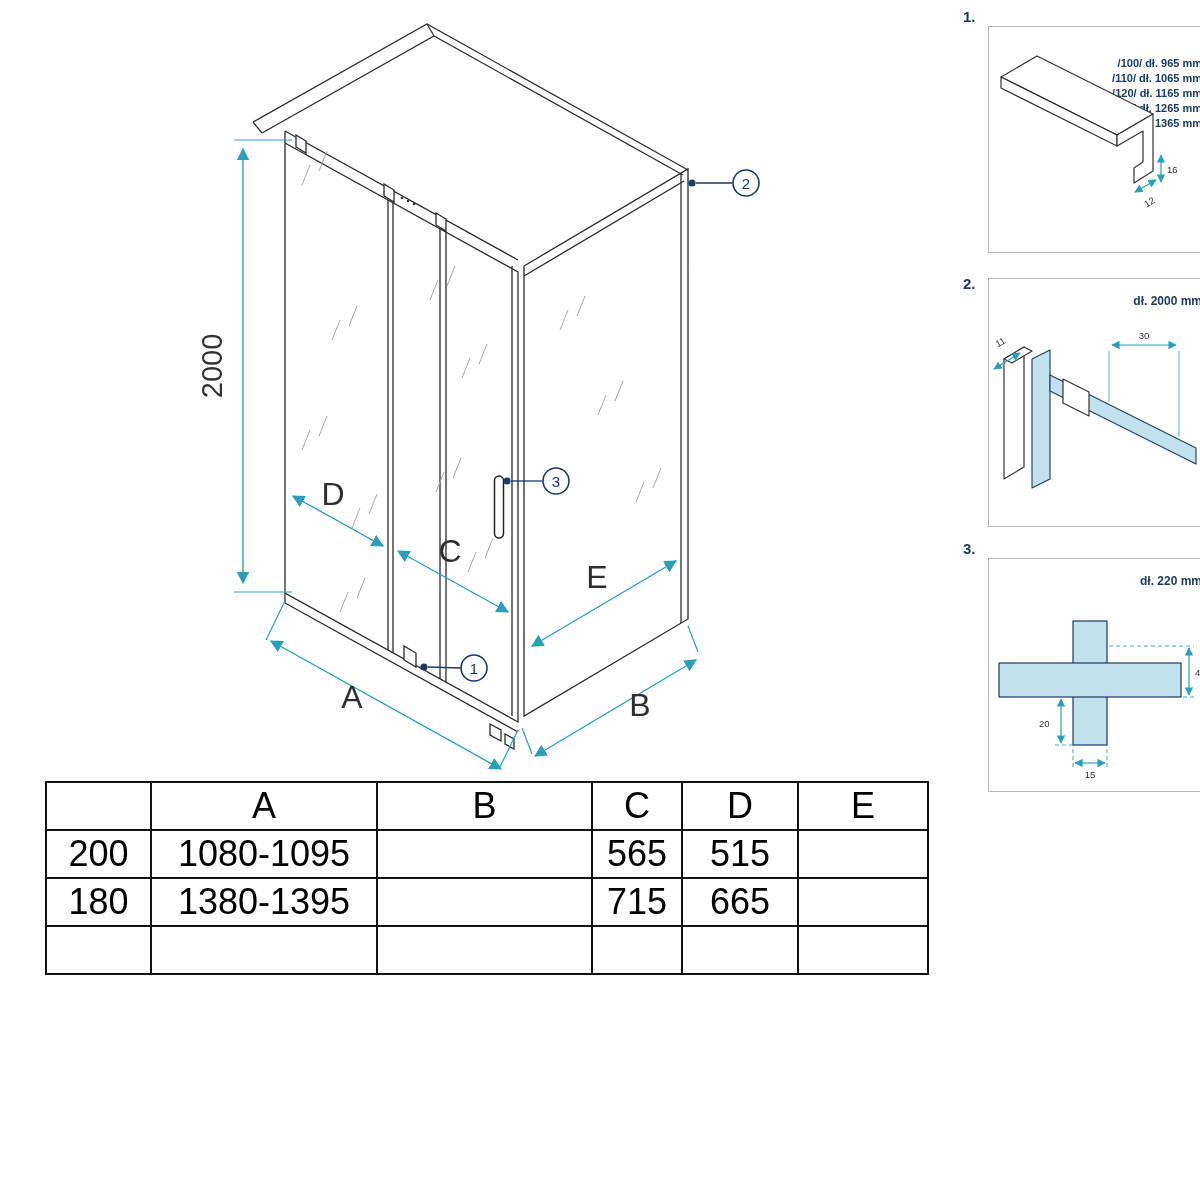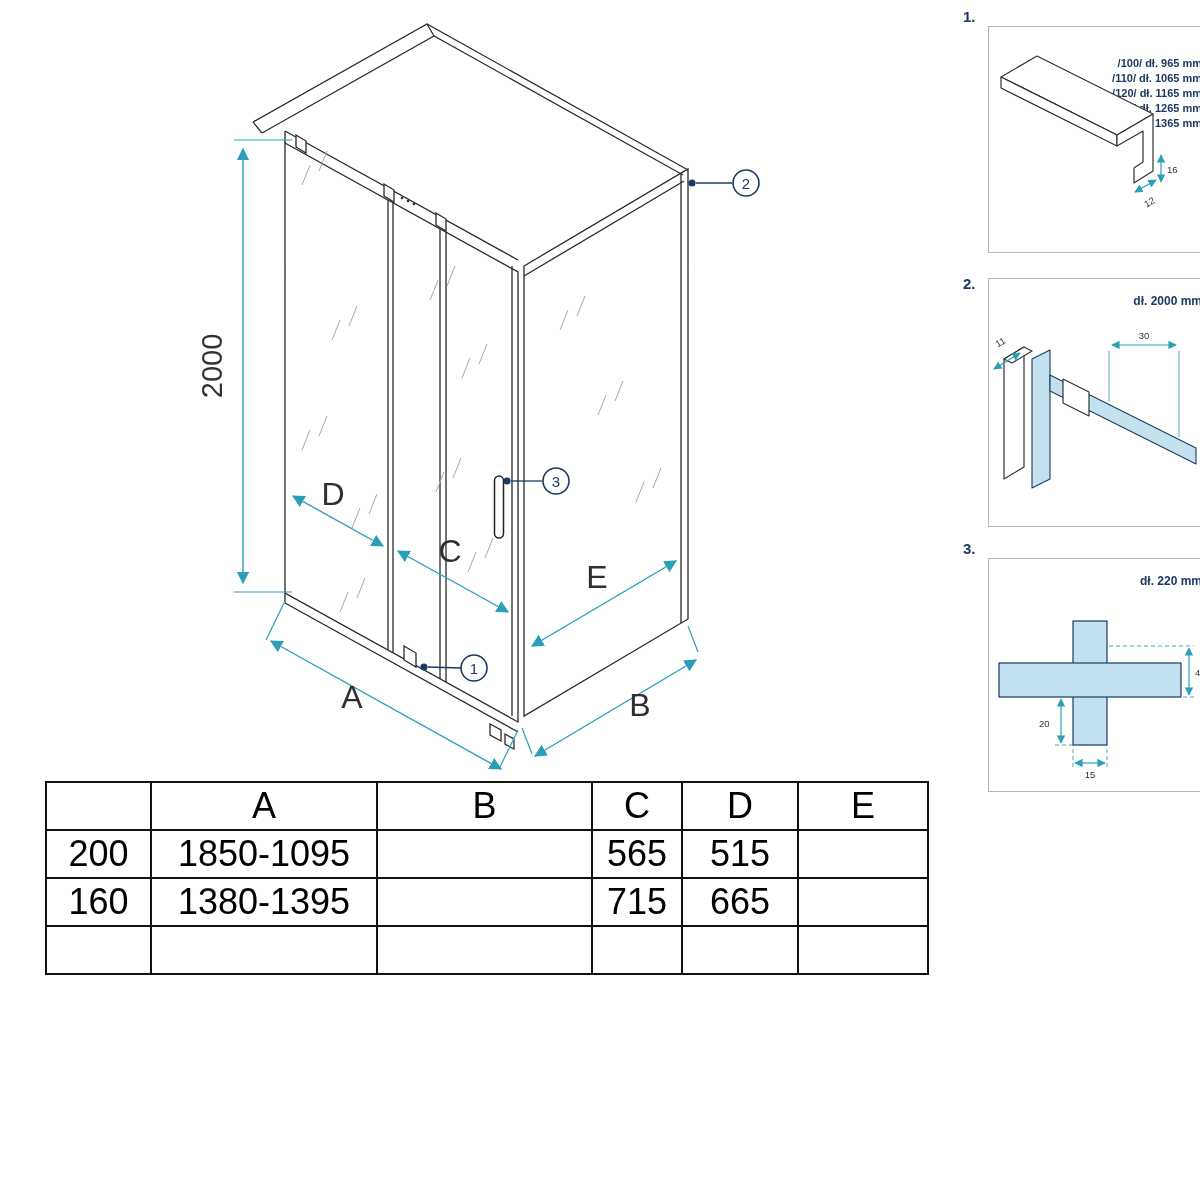--- a/index.html
+++ b/index.html
@@ -239,28 +239,28 @@
         <tr>
       <th class="c0"></th>
       <th class="cA">A</th>
       <th class="cB">B</th>
       <th class="cC">C</th>
       <th class="cD">D</th>
       <th class="cE">E</th>
     </tr>
     <tr>
       <td>200</td>
-      <td>1850-1095</td>
+      <td>1080-1095</td>
       <td></td>
       <td>565</td>
       <td>515</td>
       <td></td>
     </tr>
     <tr>
-      <td>160</td>
+      <td>180</td>
       <td>1380-1395</td>
       <td></td>
       <td>715</td>
       <td>665</td>
       <td></td>
     </tr>
     <tr>
       <td></td>
       <td></td>
       <td></td>

